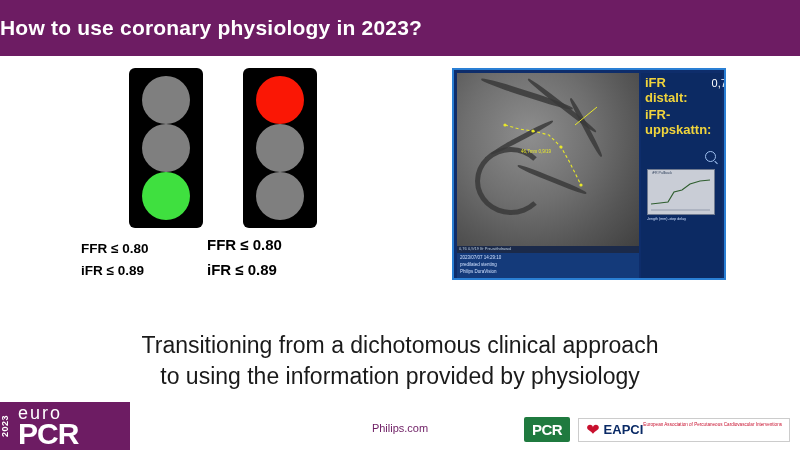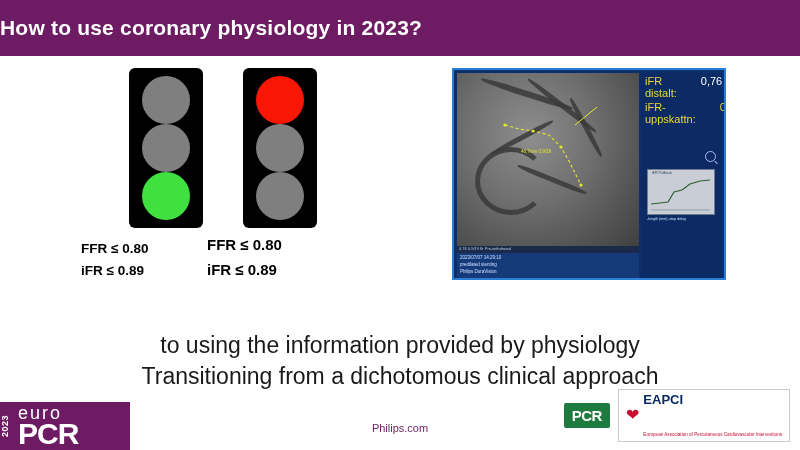--- a/index.html
+++ b/index.html
@@ -146,21 +146,21 @@
     left: 187px; top: 3px;
     width: 81px; height: 206px;
     background: #0c2a63;
   }
   .ifr-row {
     display: flex;
     align-items: baseline;
     justify-content: space-between;
     padding: 2px 4px 0 4px;
   }
-  .ifr-key { color: #f0d43c; font-size: 11px; }
+  .ifr-key { color: #f0d43c; font-size: 13px; font-weight: bold; }
   .ifr-val { color: #ffffff; font-size: 11px; font-weight: normal; padding-left: 24px; }
   .ifr-val.est { color: #f0d43c; }
   .mini-chart {
     position: absolute;
     left: 6px; top: 96px;
     width: 68px; height: 46px;
     background: #c9cdd6;
     border: 1px solid #6f7a90;
     box-sizing: border-box;
   }
@@ -269,21 +269,21 @@
     display: flex;
     align-items: center;
     gap: 4px;
     padding: 3px 7px;
   }
   .eapci-heart {
     color: #c8102e;
     font-size: 16px;
     line-height: 1;
   }
-  .eapci-text { display: flex; flex-direction: column; line-height: 1.05; gap: 27px; }
+  .eapci-text { display: flex; flex-direction: row; line-height: 1.05; }
   .eapci-name { color: #0a2a66; font-size: 13px; font-weight: bold; }
   .eapci-sub { color: #c8102e; font-size: 4.6px; }
 </style>
 </head>
 <body>
 
 <div class="header-bar">
   <div class="header-title">How to use coronary physiology in 2023?</div>
 </div>
 
@@ -361,22 +361,22 @@
         <line x1="3" y1="40" x2="62" y2="40" stroke="#6f7a90" stroke-width="0.6"></line>
       </svg>
       <div class="mini-axis-label" style="left:4px; top:1px; color:#30405c;">iFR Pullback</div>
     </div>
 
     <div class="mini-axis-label" style="left:6px; top:144px;">-length (mm)      -step delay</div>
   </div>
 </div>
 
 <div class="statement">
+  <div>Transitioning from a dichotomous clinical approach</div>
   <div>to using the information provided by physiology</div>
-  <div>Transitioning from a dichotomous clinical approach</div>
 </div>
 
 <div class="footer">
 
   <div class="footer-left">
     <div class="footer-year">2023</div>
     <div class="footer-logo-text">
       <span class="footer-euro">euro</span>
       <span class="footer-pcr">PCR</span>
     </div>

